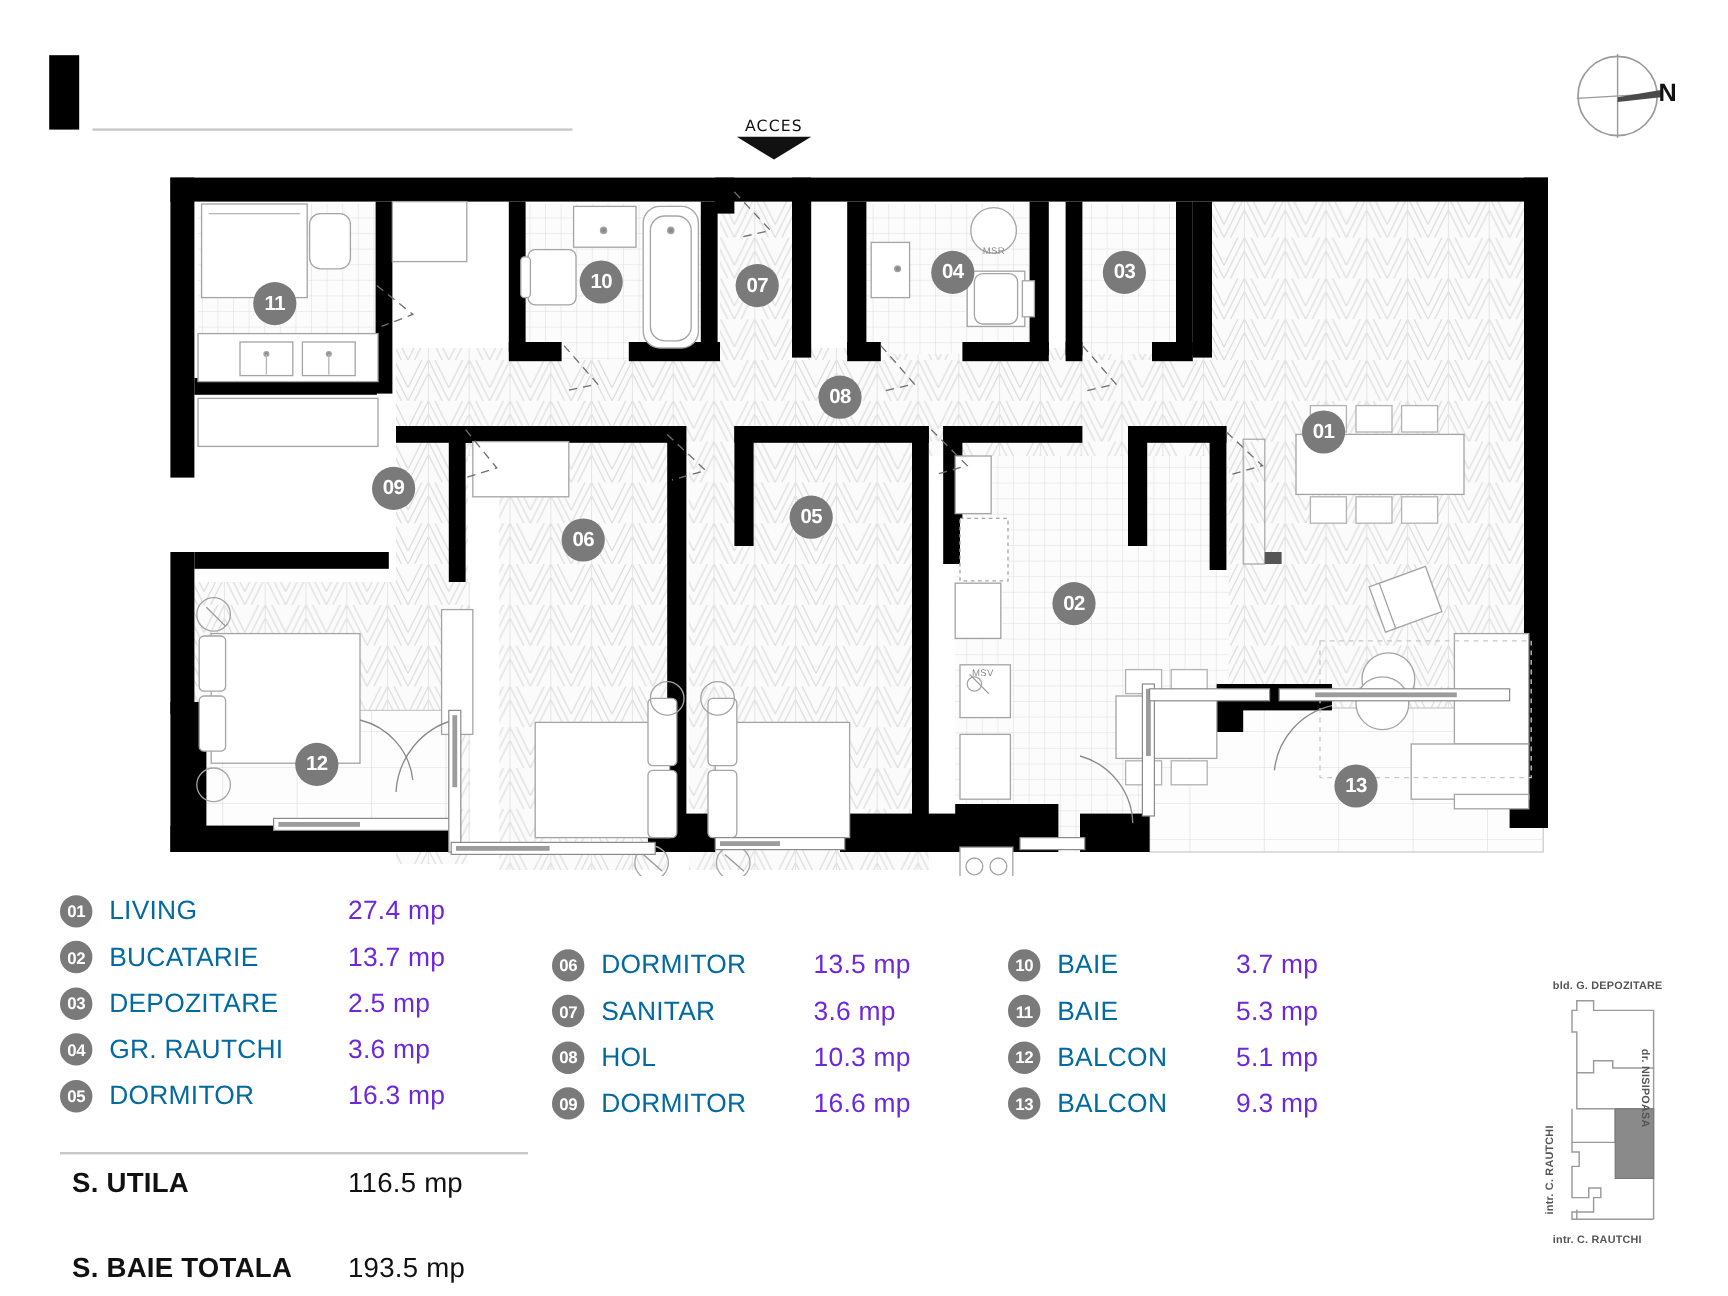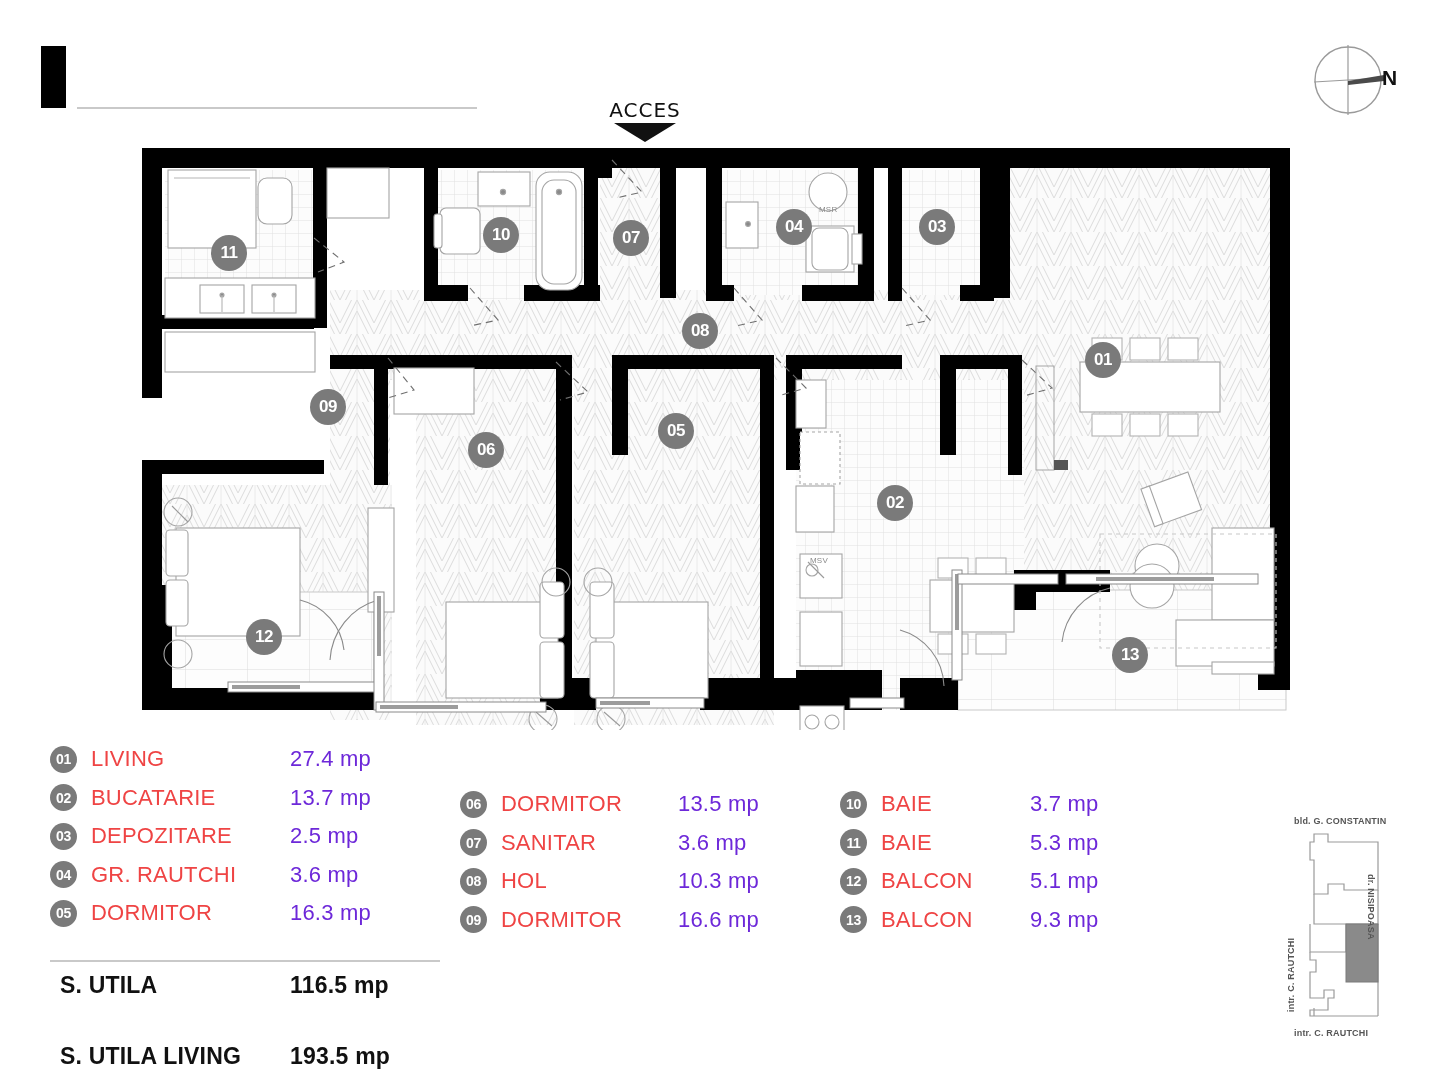--- a/index.html
+++ b/index.html
@@ -18,52 +18,52 @@
     color:#111;white-space:nowrap;font-family:"DejaVu Sans", sans-serif;
   }
   #title-rule{position:absolute;left:36px;top:61px;width:400px;height:1.5px;background:#c9c9c9;}
 
   
   #compass{position:absolute;left:1310px;top:40px;width:120px;height:80px;}
   #compass-n{position:absolute;left:72px;top:26px;font-size:21px;font-weight:700;color:#111;}
 
   
   #acces-group{position:absolute;left:585px;top:98px;width:120px;height:42px;text-align:center;}
-  #acces-label{font-size:20px;letter-spacing:1px;color:#111;font-family:"DejaVu Sans", sans-serif;}
+  #acces-label{font-size:13px;letter-spacing:1px;color:#111;font-family:"DejaVu Sans", sans-serif;}
   #acces-arrow{margin:1px auto 0;width:0;height:0;border-left:31px solid transparent;border-right:31px solid transparent;border-top:19px solid #111;}
 
   
   #plan{position:absolute;left:0px;top:130px;width:1440px;height:600px;}
   #plan svg{display:block;}
 
   
   #legend{position:absolute;left:40px;top:740px;width:1180px;height:300px;}
   .legend-col{position:absolute;top:0;}
   #legend-col-1{left:10px;width:400px;}
   #legend-col-2{left:420px;width:390px;top:45px;}
   #legend-col-3{left:800px;width:370px;top:45px;}
   .legend-row{display:flex;align-items:center;height:38.5px;}
   .badge{
     width:27px;height:27px;border-radius:50%;background:#7a7a7a;color:#fff;
     display:flex;align-items:center;justify-content:center;
     font-size:14px;font-weight:700;flex:none;letter-spacing:-.3px;
   }
-  .legend-name{margin-left:14px;font-size:22px;color:#ef4444;letter-spacing:.2px;white-space:nowrap;text-align:center;}
+  .legend-name{margin-left:14px;font-size:22px;color:#0369a1;letter-spacing:.2px;white-space:nowrap;text-align:center;}
   .legend-area{position:absolute;font-size:22px;color:#6d28d9;letter-spacing:.2px;}
   #legend-col-1 .legend-area{left:240px;}
   #legend-col-2 .legend-area{left:218px;}
   #legend-col-3 .legend-area{left:190px;}
   .lrow-wrap{position:relative;}
 
   
   #totals{position:absolute;left:50px;top:960px;width:390px;}
   #totals-rule{position:absolute;left:0;top:0;width:390px;height:1.5px;background:#c9c9c9;}
   .total-row{position:relative;height:35px;margin-top:0;}
   .total-label{position:absolute;left:10px;font-size:23px;font-weight:700;color:#111;letter-spacing:.2px;}
-  .total-value{position:absolute;left:240px;font-size:23px;font-weight:700;color:#111;letter-spacing:.2px;}
+  .total-value{position:absolute;left:240px;font-size:23px;font-weight:400;color:#111;letter-spacing:.2px;}
   #total-row-1{top:12px;}
   #total-row-2{top:48px;}
 
   
   #sitemap{position:absolute;left:1272px;top:812px;width:168px;height:240px;}
   .site-street{position:absolute;font-size:9px;font-weight:700;color:#555;letter-spacing:.2px;}
   #street-top{left:22px;top:4px;}
   #street-bottom{left:22px;top:216px;}
   #street-right{left:104px;top:62px;transform:rotate(90deg);transform-origin:left top;white-space:nowrap;}
   #street-left{left:14px;top:200px;transform:rotate(-90deg);transform-origin:left top;white-space:nowrap;}
@@ -436,27 +436,27 @@
       </div>
   </div>
 
   <div id="totals">
     <div id="totals-rule"></div>
     <div class="total-row" id="total-row-1">
       <span class="total-label">S. UTILA</span>
       <span class="total-value">116.5 mp</span>
     </div>
     <div class="total-row" id="total-row-2">
-      <span class="total-label">S. UTILA LIVING</span>
+      <span class="total-label">S. BAIE TOTALA</span>
       <span class="total-value">193.5 mp</span>
     </div>
   </div>
 
   <div id="sitemap">
-    <span class="site-street" id="street-top">bld. G. CONSTANTIN</span>
+    <span class="site-street" id="street-top">bld. G. DEPOZITARE</span>
     <span class="site-street" id="street-right">dr. NISIPOASA</span>
     <span class="site-street" id="street-bottom">intr. C. RAUTCHI</span>
     <span class="site-street" id="street-left">intr. C. RAUTCHI</span>
     <svg width="168" height="240" viewBox="0 0 168 240">
       <g fill="none" stroke="#9a9a9a" stroke-width="1.2">
         <path d="M42 30 L42 22 L56 22 L56 30 L106 30 L106 78 L72 78 L72 72 L56 72 L56 82 L42 82 L42 48 L38 48 L38 30 Z"></path>
         <path d="M42 82 L42 112 L106 112 L106 78"></path>
         <path d="M38 112 L38 140 L106 140"></path>
         <path d="M38 140 L38 148 L44 148 L44 160 L38 160 L38 186 L52 186 L52 178 L62 178 L62 186 L56 186 L56 198 L38 198 L38 204 L106 204"></path>
         <path d="M106 112 L106 204"></path>

